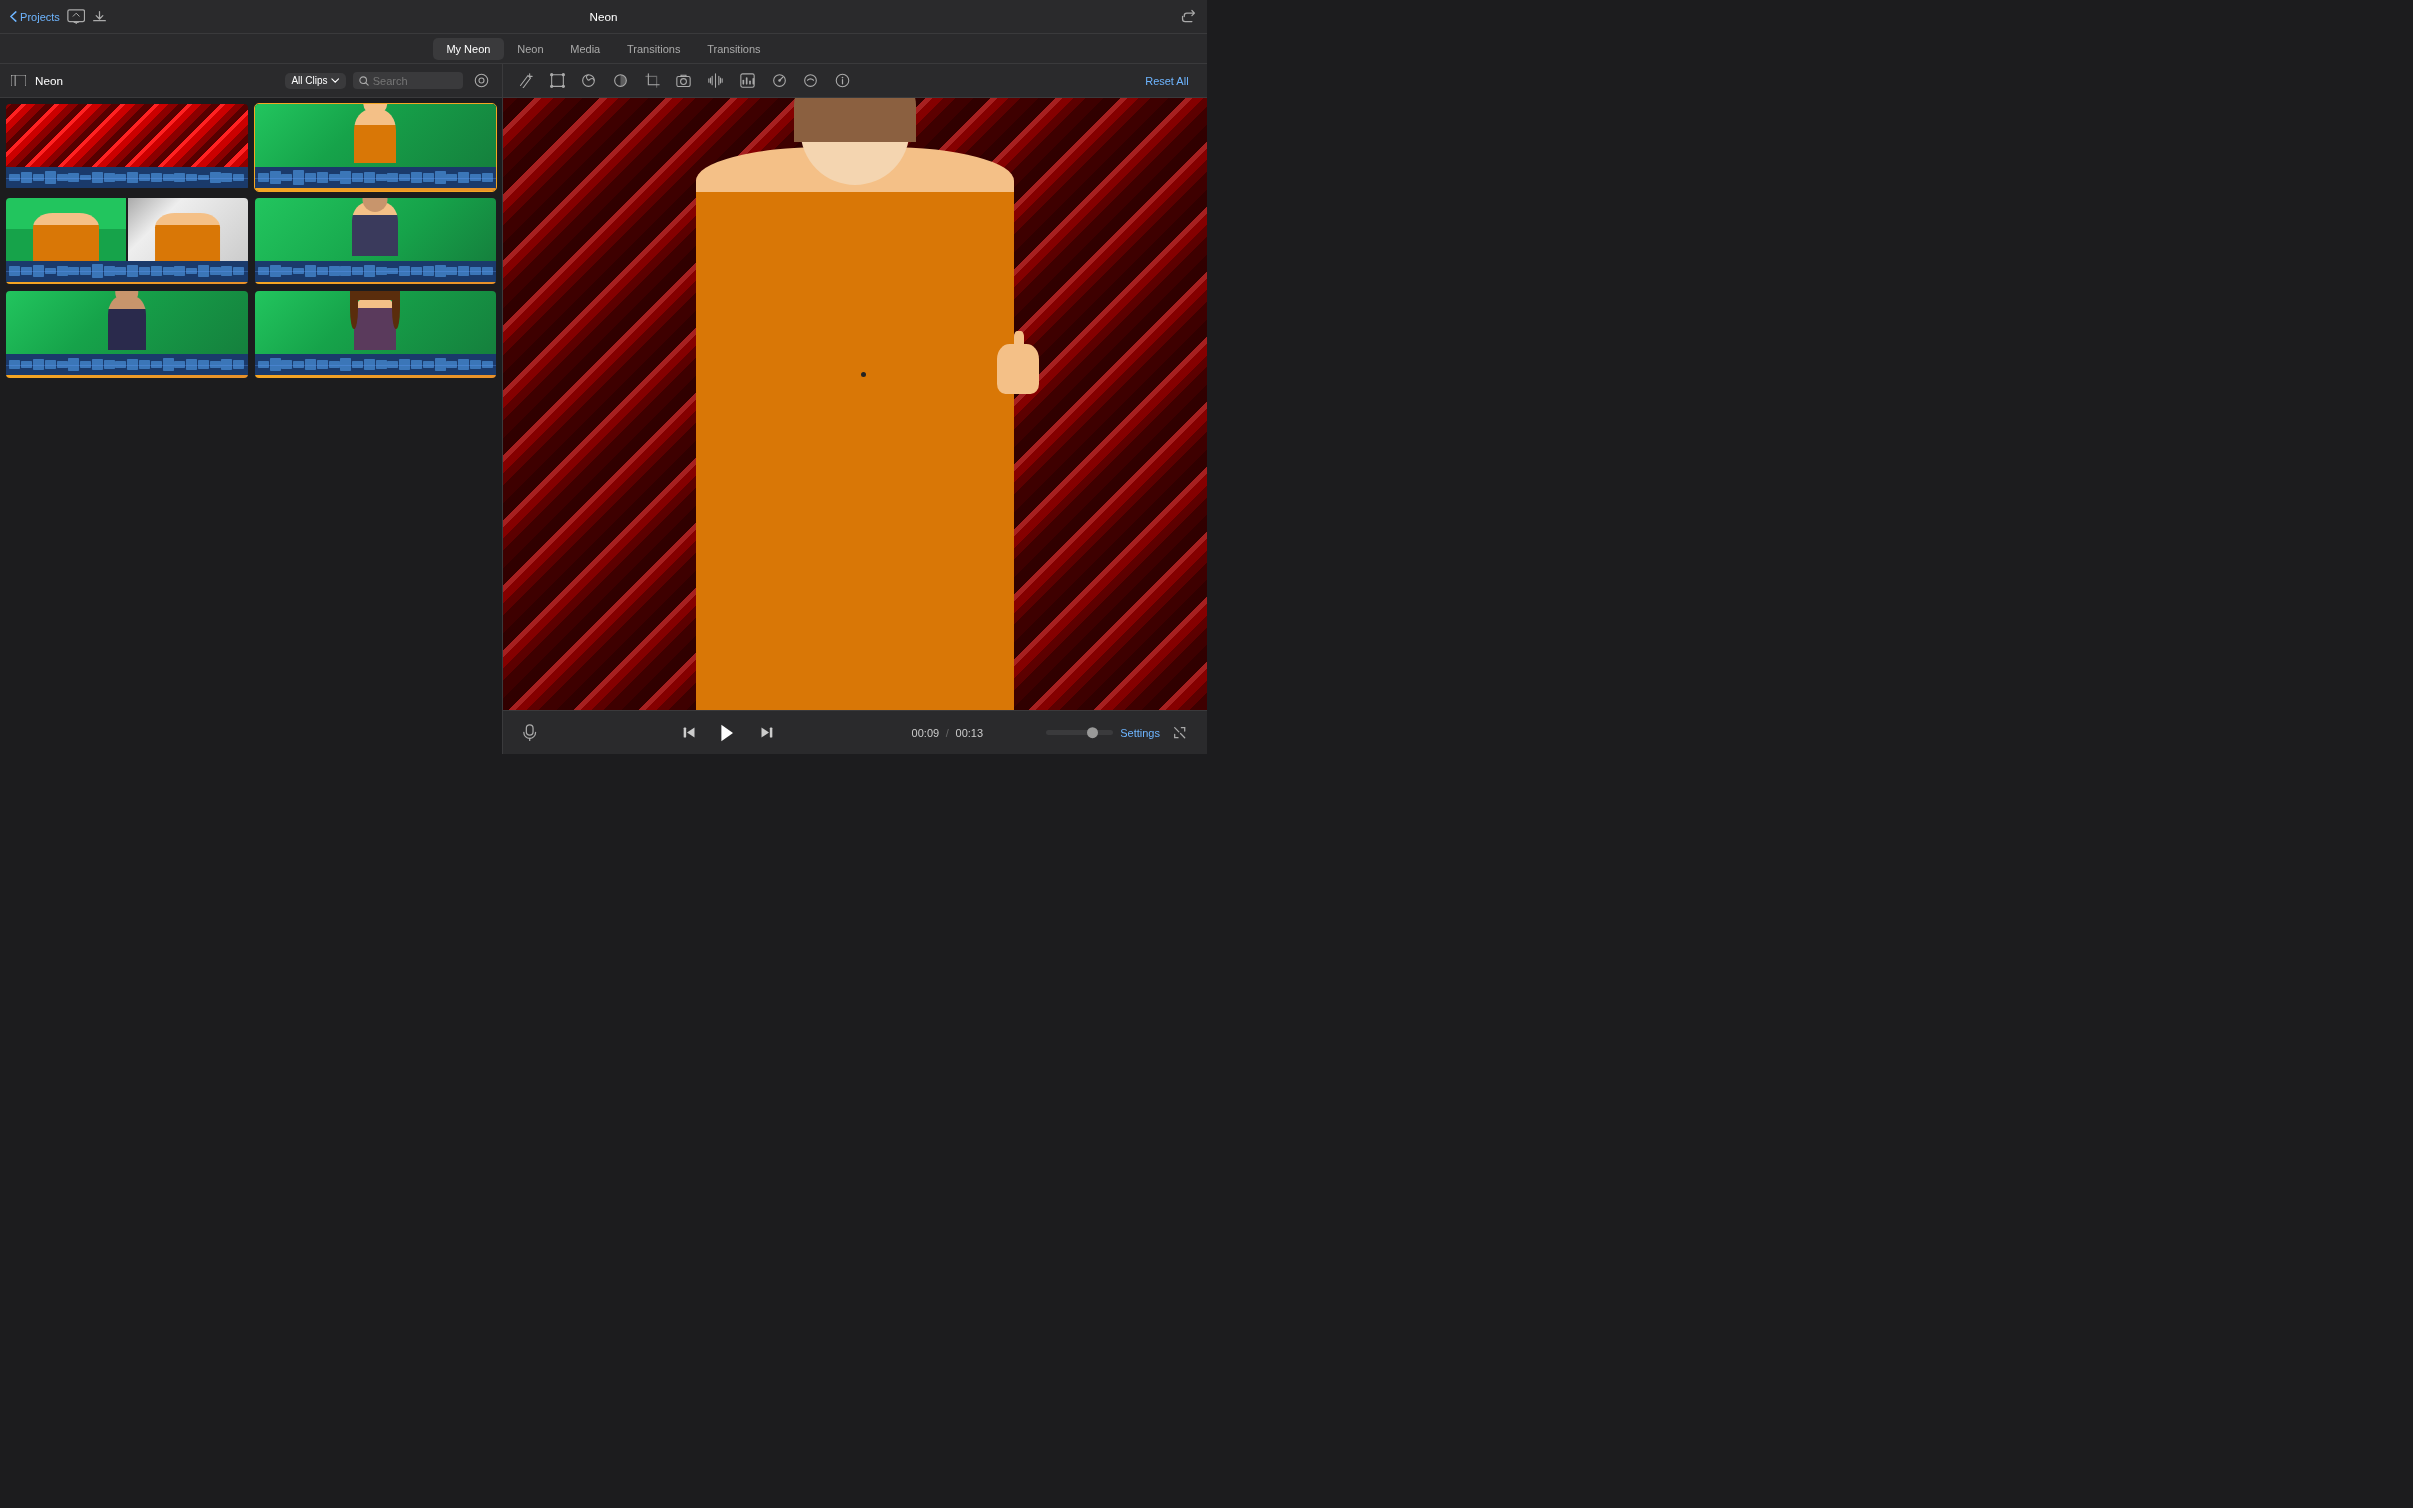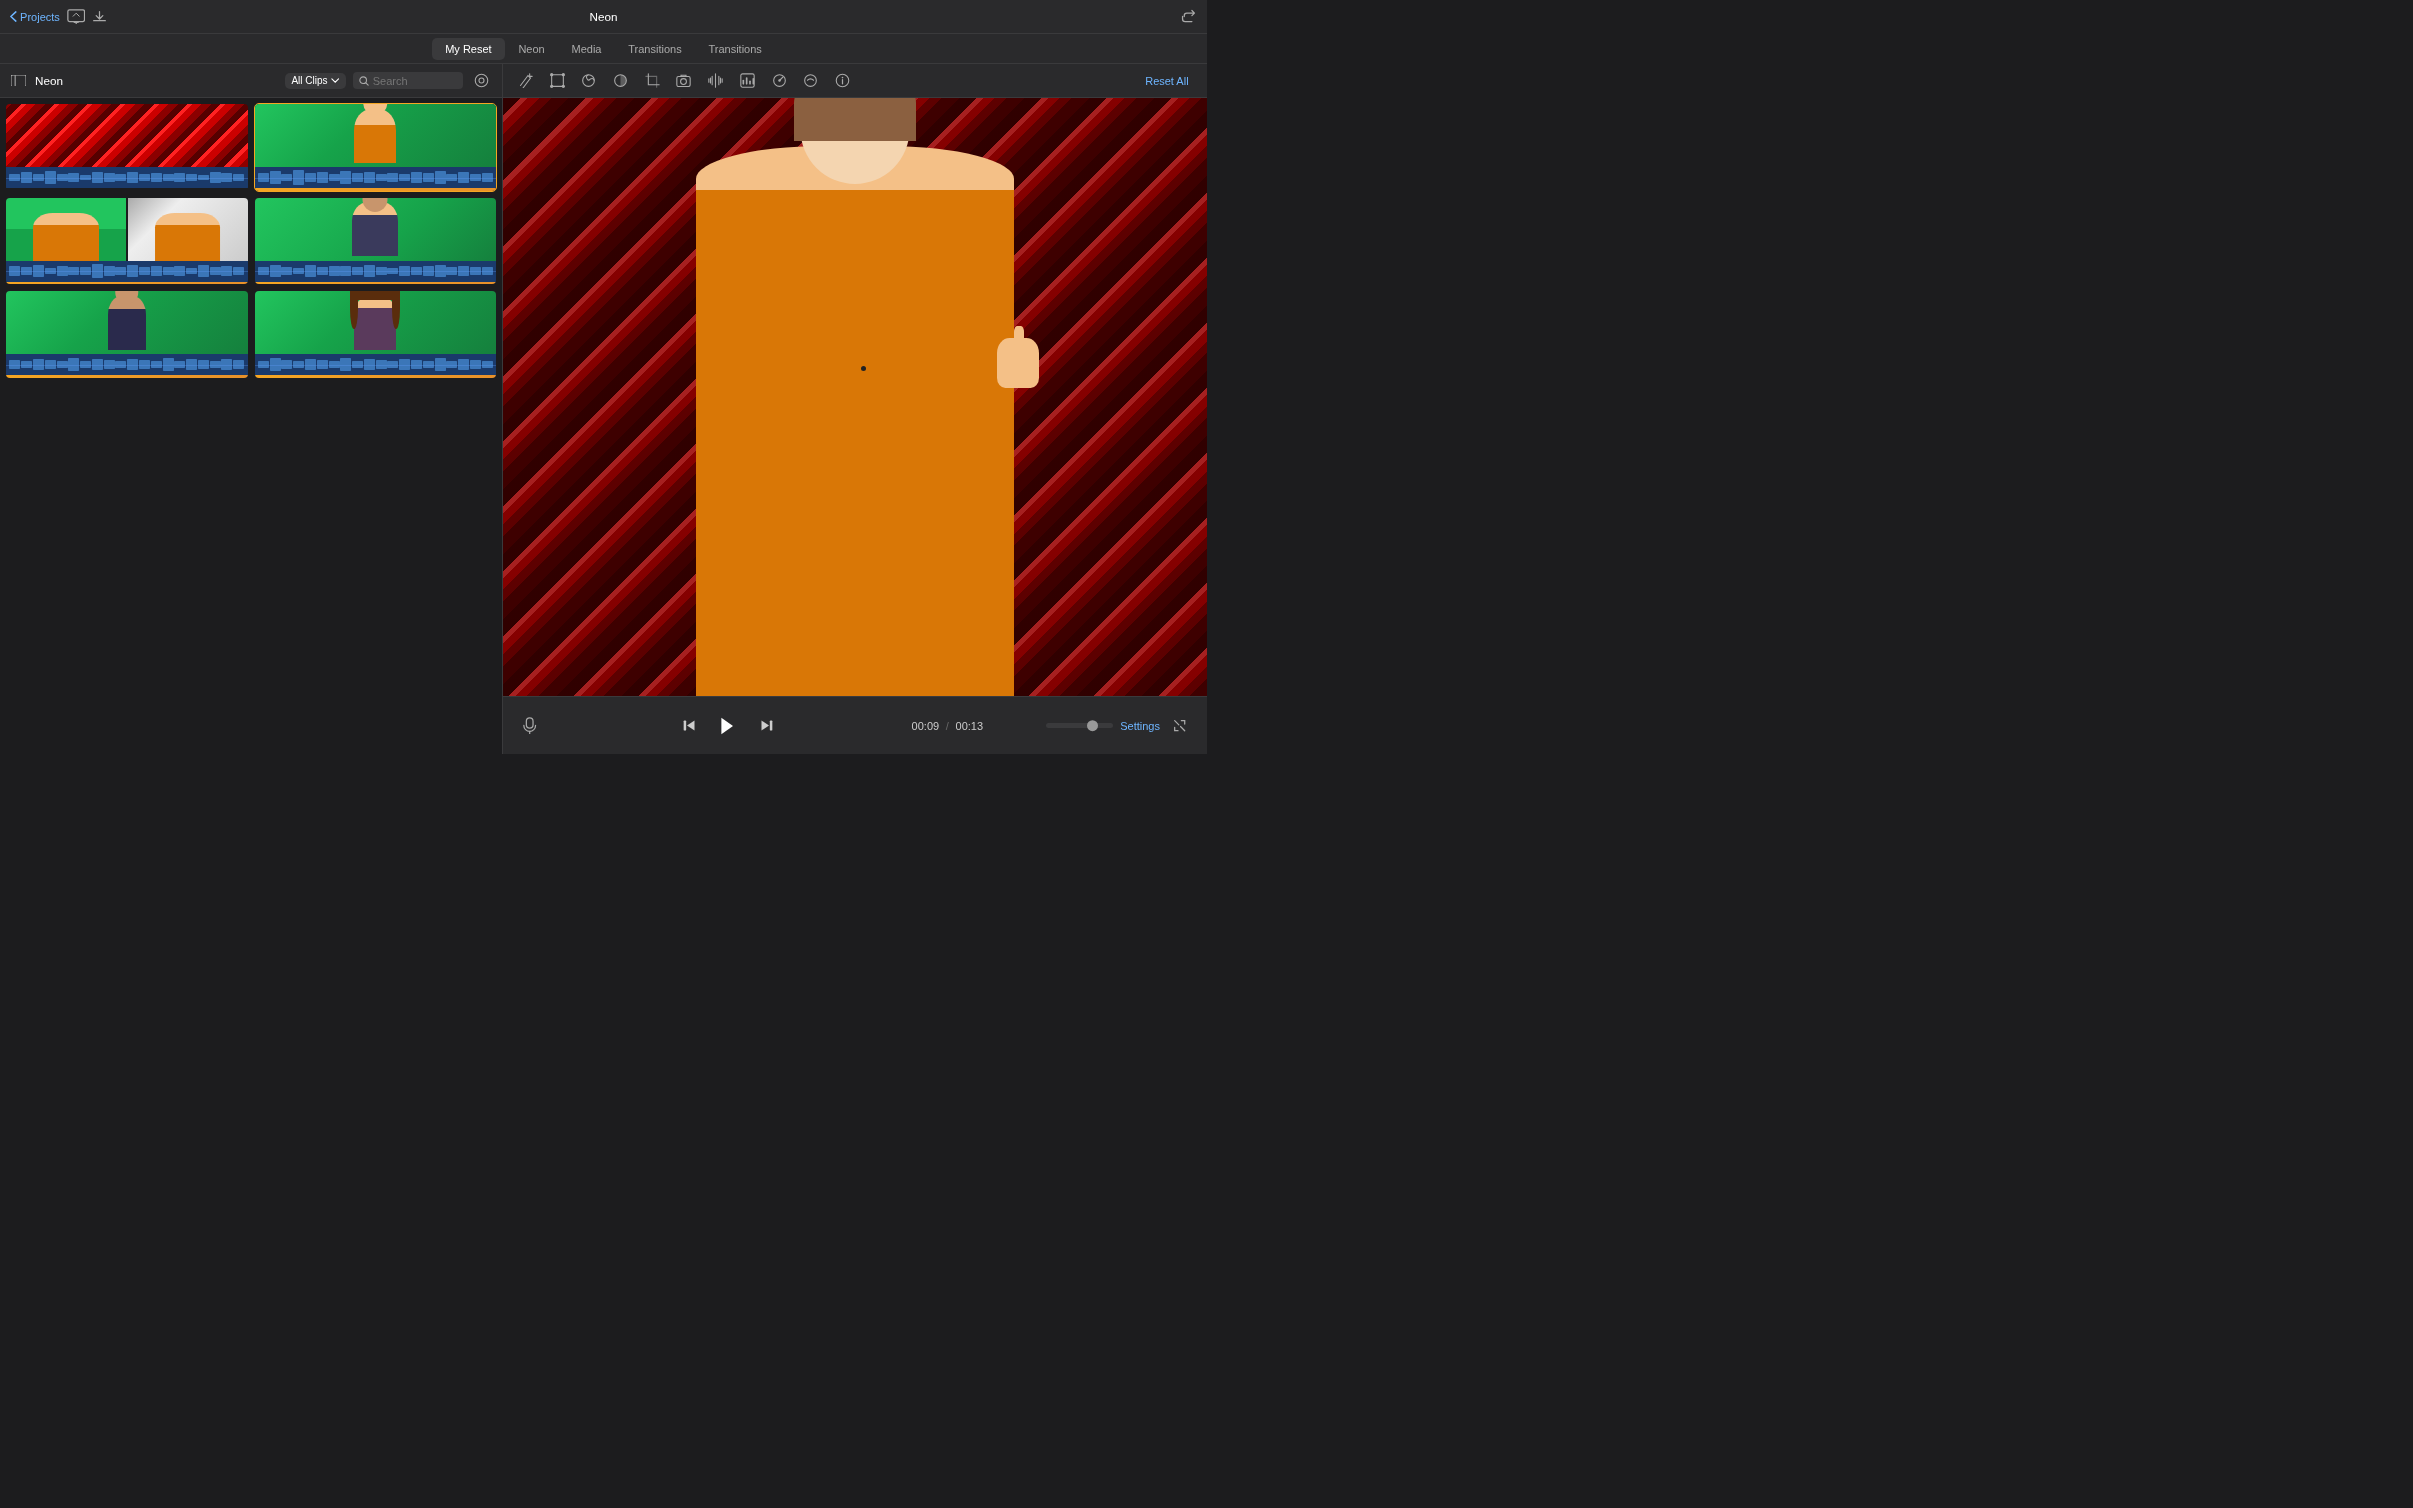--- a/index.html
+++ b/index.html
@@ -274,21 +274,21 @@
       transform: translateX(-50%);
       width: 318px;
       height: 100%;
       display: flex;
       align-items: flex-end;
       justify-content: center;
     }
 
     
     .video-controls {
-      height: 58px;
+      height: 44px;
       background: #2a2a2c;
       display: flex;
       align-items: center;
       justify-content: space-between;
       padding: 0 13.4px;
       border-top: 0.8px solid #3a3a3c;
     }
     .controls-left { display: flex; align-items: center; gap: 6.7px; }
     .controls-center { display: flex; align-items: center; gap: 10px; }
     .controls-right { display: flex; align-items: center; gap: 6.7px; }
@@ -414,21 +414,21 @@
     <div style="color:#aaa; cursor:pointer;">
       <svg width="17" height="17" viewBox="0 0 20 20" fill="none">
         <path d="M14 3l3 3-3 3M3 10v3a3 3 0 003 3h8M17 6H8a3 3 0 00-3 3v1" stroke="#aaa" stroke-width="1.5" stroke-linecap="round" stroke-linejoin="round"></path>
       </svg>
     </div>
   </div>
 </div>
 
 <div class="media-tabs">
   <div class="media-tab active">
-    <span>My Reset</span>
+    <span>My Neon</span>
   </div>
   <div class="media-tab">
     <span>Neon</span>
   </div>
   <div class="media-tab">
     <span>Media</span>
   </div>
   <div class="media-tab">
     <span>Transitions</span>
   </div>

